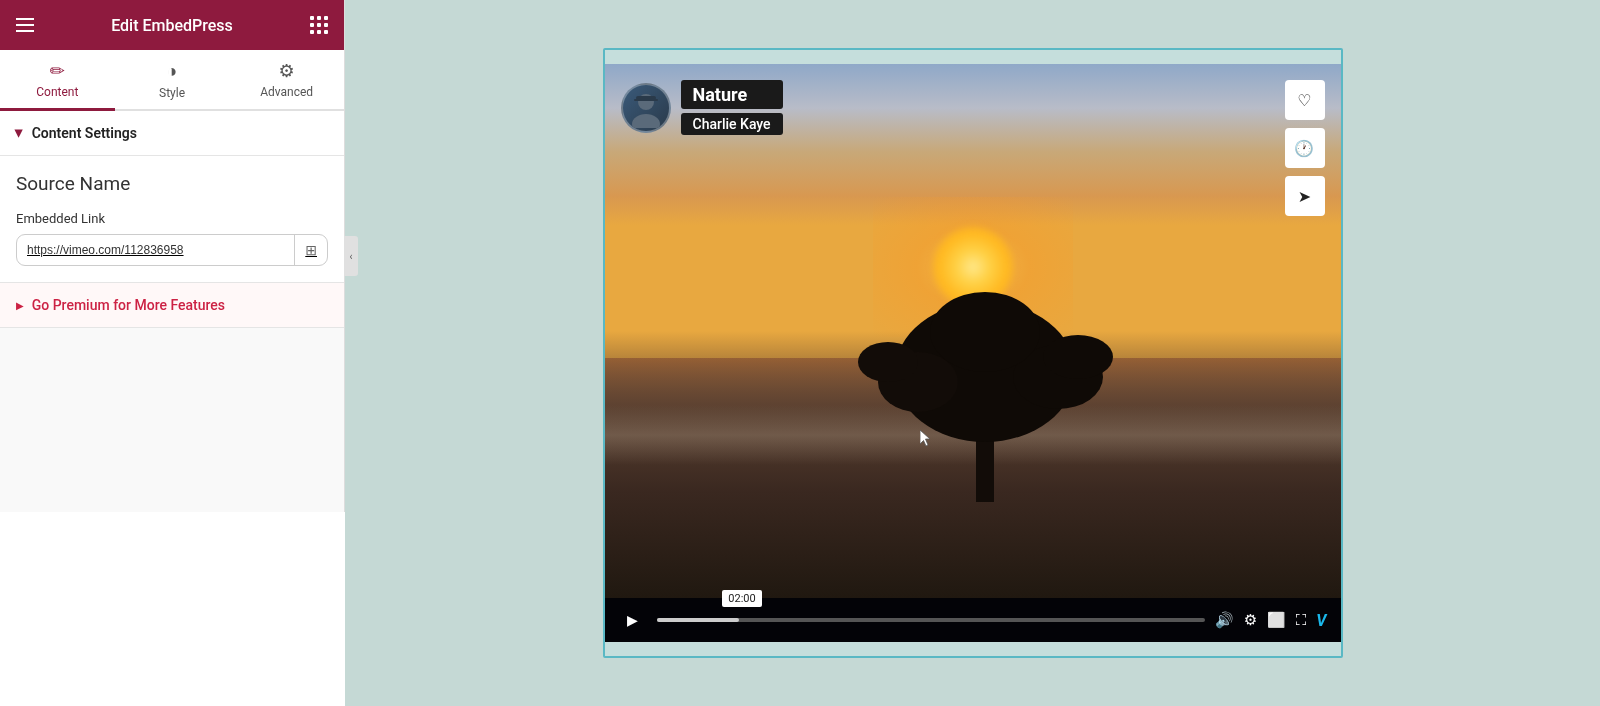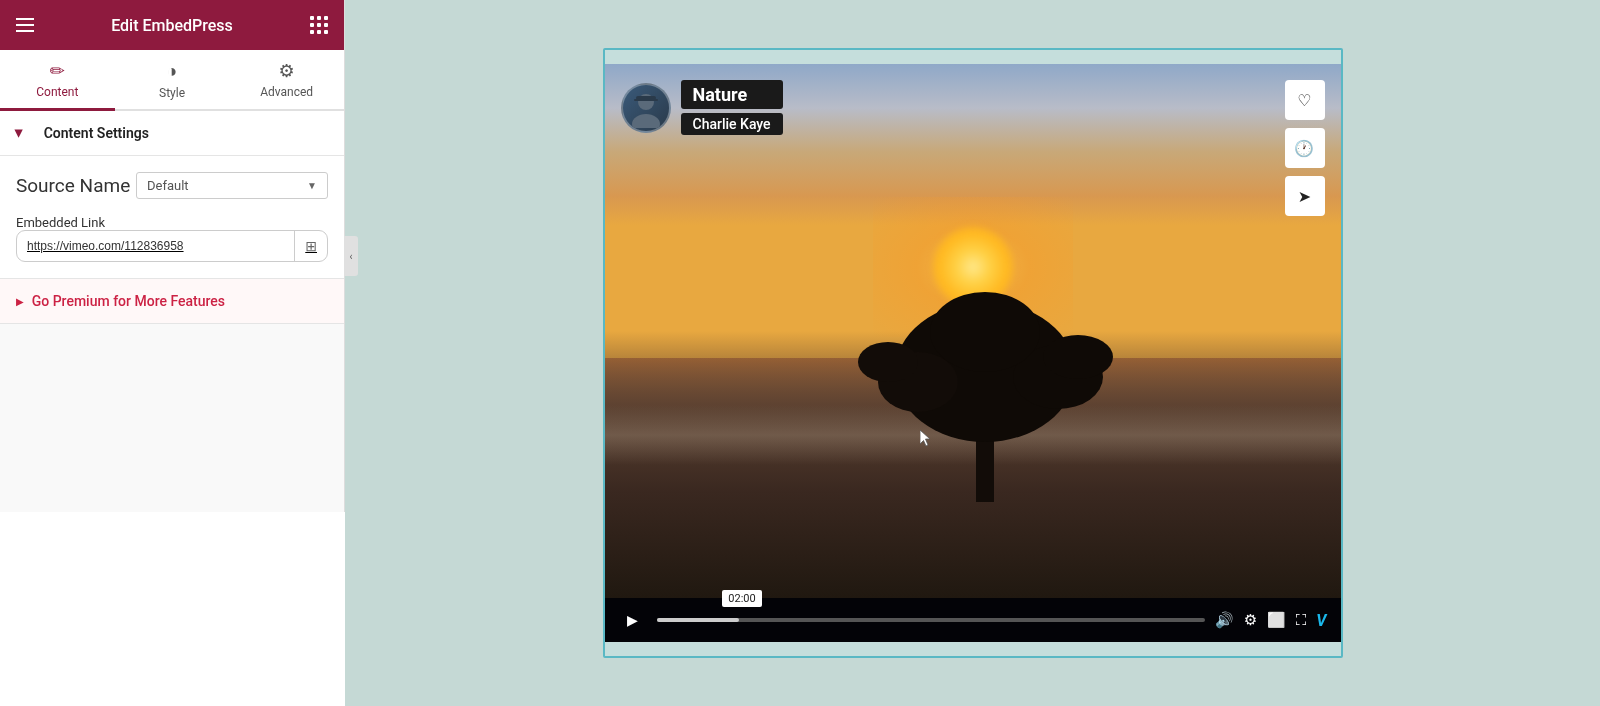--- a/index.html
+++ b/index.html
@@ -75,21 +75,21 @@
       background: #f9f9f9;
     }
 
     .section-header {
       display: flex;
       align-items: center;
       padding: 14px 16px;
       background: white;
       border-bottom: 1px solid #e5e5e5;
       cursor: pointer;
-      gap: 20px;
+      gap: 8px;
       font-weight: 600;
       font-size: 14px;
       color: #222;
     }
 
     .section-arrow {
       color: #8e1a3e;
       font-size: 10px;
       transform: rotate(90deg);
     }
@@ -129,20 +129,21 @@
 
     .select-arrow { color: #666; font-size: 10px; }
 
     .field-group {
       margin-bottom: 0;
     }
 
     .field-group-label {
       font-size: 13px;
       color: #333;
+      margin-bottom: 8px;
     }
 
     .url-input-wrapper {
       display: flex;
       align-items: center;
       border: 1px solid #ccc;
       border-radius: 9px;
       background: white;
       overflow: hidden;
       text-decoration: underline;
@@ -549,24 +550,20 @@
 
     <div class="section-header">
       <span class="section-arrow">▶</span>
       <span>Content Settings</span>
     </div>
 
     <div class="section-body">
 
       <div class="field-row">
         <span class="field-label">Source Name</span>
-        <div class="field-select">
-          <span>Default</span>
-          <span class="select-arrow">▼</span>
-        </div>
       </div>
 
       <div class="field-group">
         <div class="field-group-label">Embedded Link</div>
         <div class="url-input-wrapper">
           <input class="url-input" type="text" value="https://vimeo.com/112836958" style="">
           <span class="url-input-icon">⊞</span>
         </div>
       </div>
     </div>

